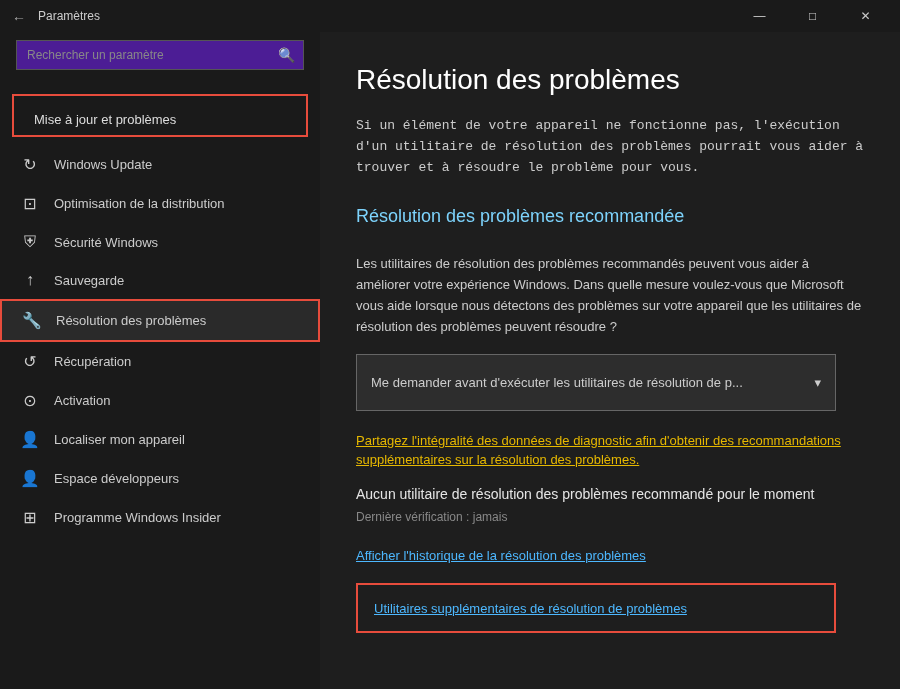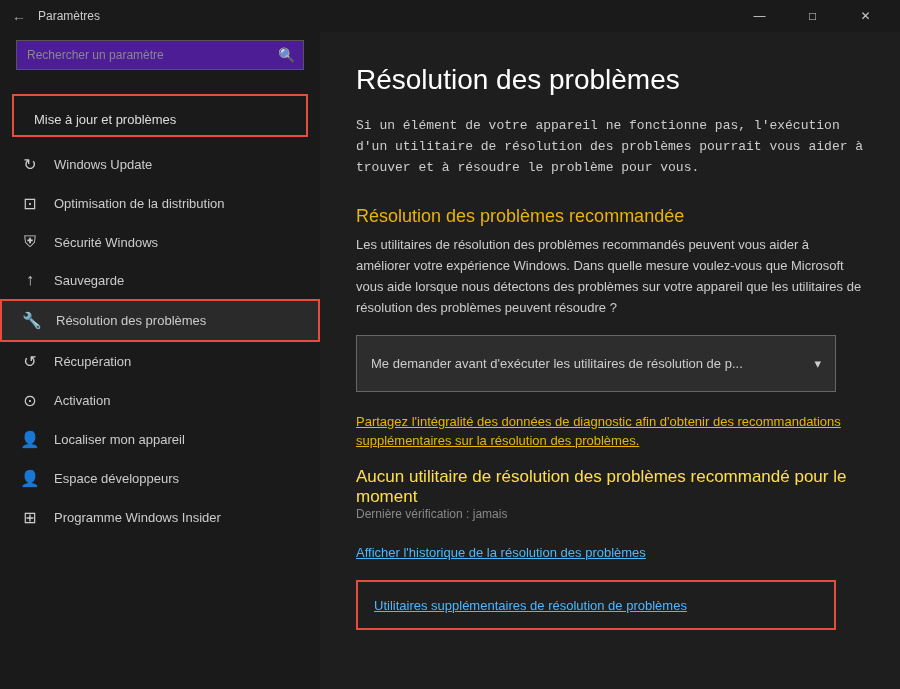--- a/index.html
+++ b/index.html
@@ -139,22 +139,22 @@
       font-size: 13px;
       color: #ccc;
       line-height: 1.6;
       margin-bottom: 28px;
       font-family: Liberation Mono, monospace;
     }
 
     .section-title {
       font-size: 18px;
       font-weight: 300;
-      color: #eab308;
-      margin-bottom: 8px;
+      color: #7dd3fc;
+      margin-bottom: 27px;
     }
 
     .section-text {
       font-size: 13px;
       color: #ccc;
       line-height: 1.6;
       margin-bottom: 16px;
     }
 
     .dropdown-select {
@@ -174,22 +174,23 @@
     .link-yellow {
       color: #e6b800;
       font-size: 13px;
       line-height: 1.5;
       margin-bottom: 16px;
       text-decoration: underline;
       cursor: pointer;
     }
 
     .no-items-text {
-      font-size: 17px;
-      color: #fde047;
+      font-size: 14px;
+      color: #e5e5e5;
+      margin-bottom: 8px;
     }
 
     .last-check-text {
       font-size: 12px;
       color: #888;
       margin-bottom: 24px;
     }
 
     .link-blue {
       color: #4db8ff;

